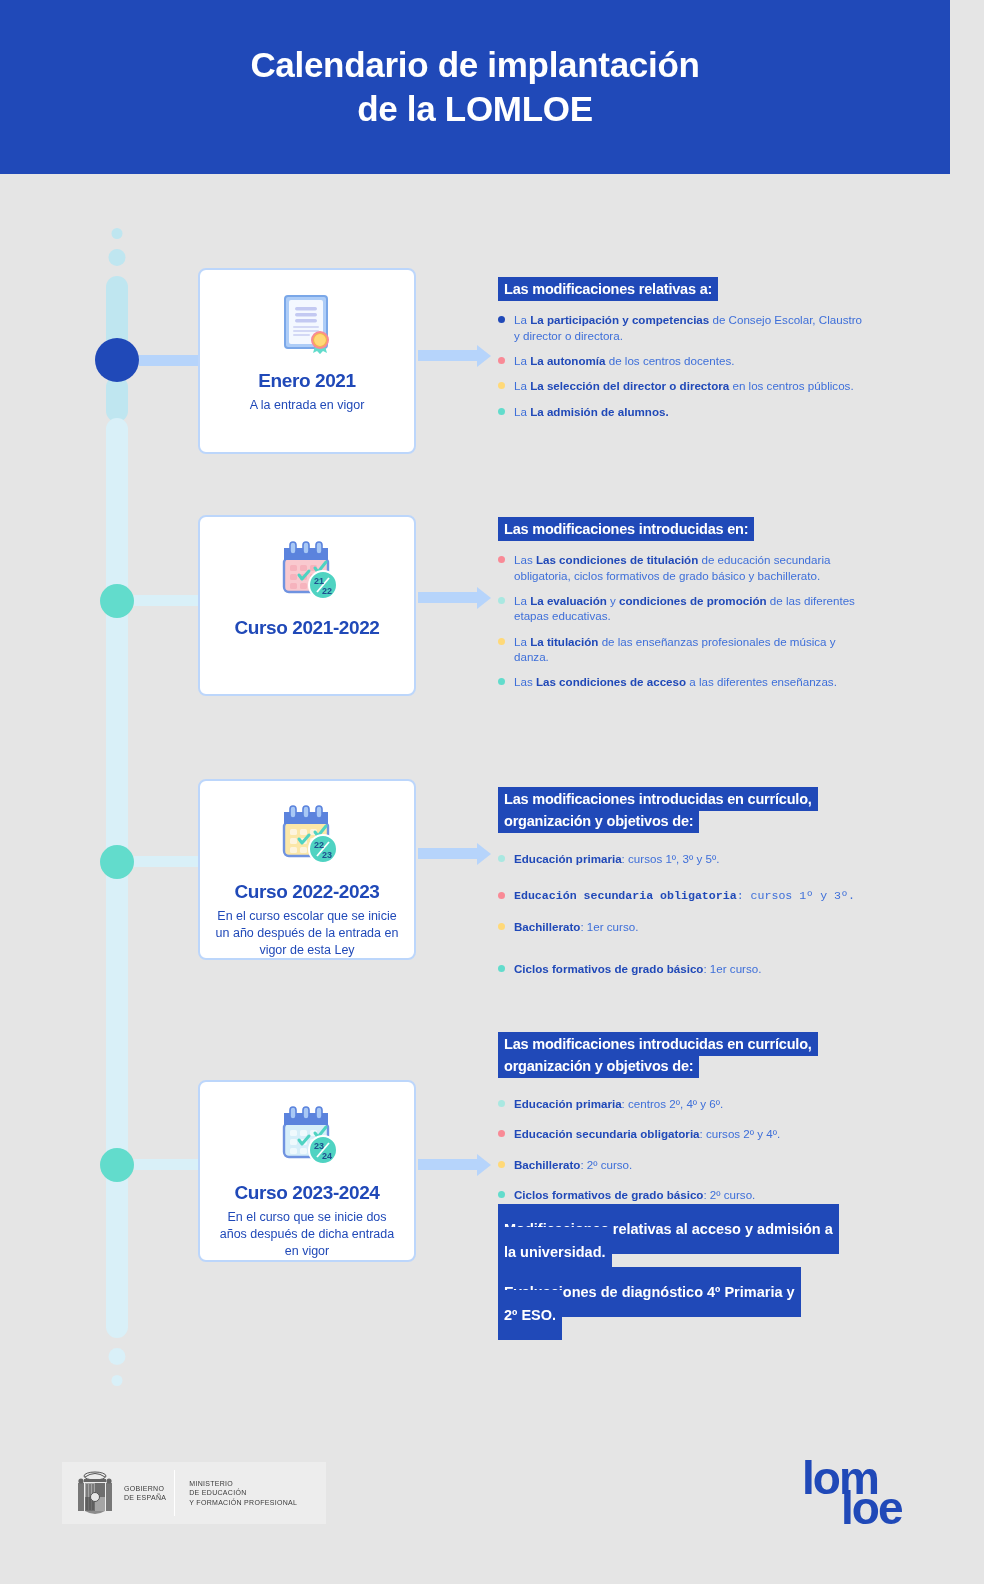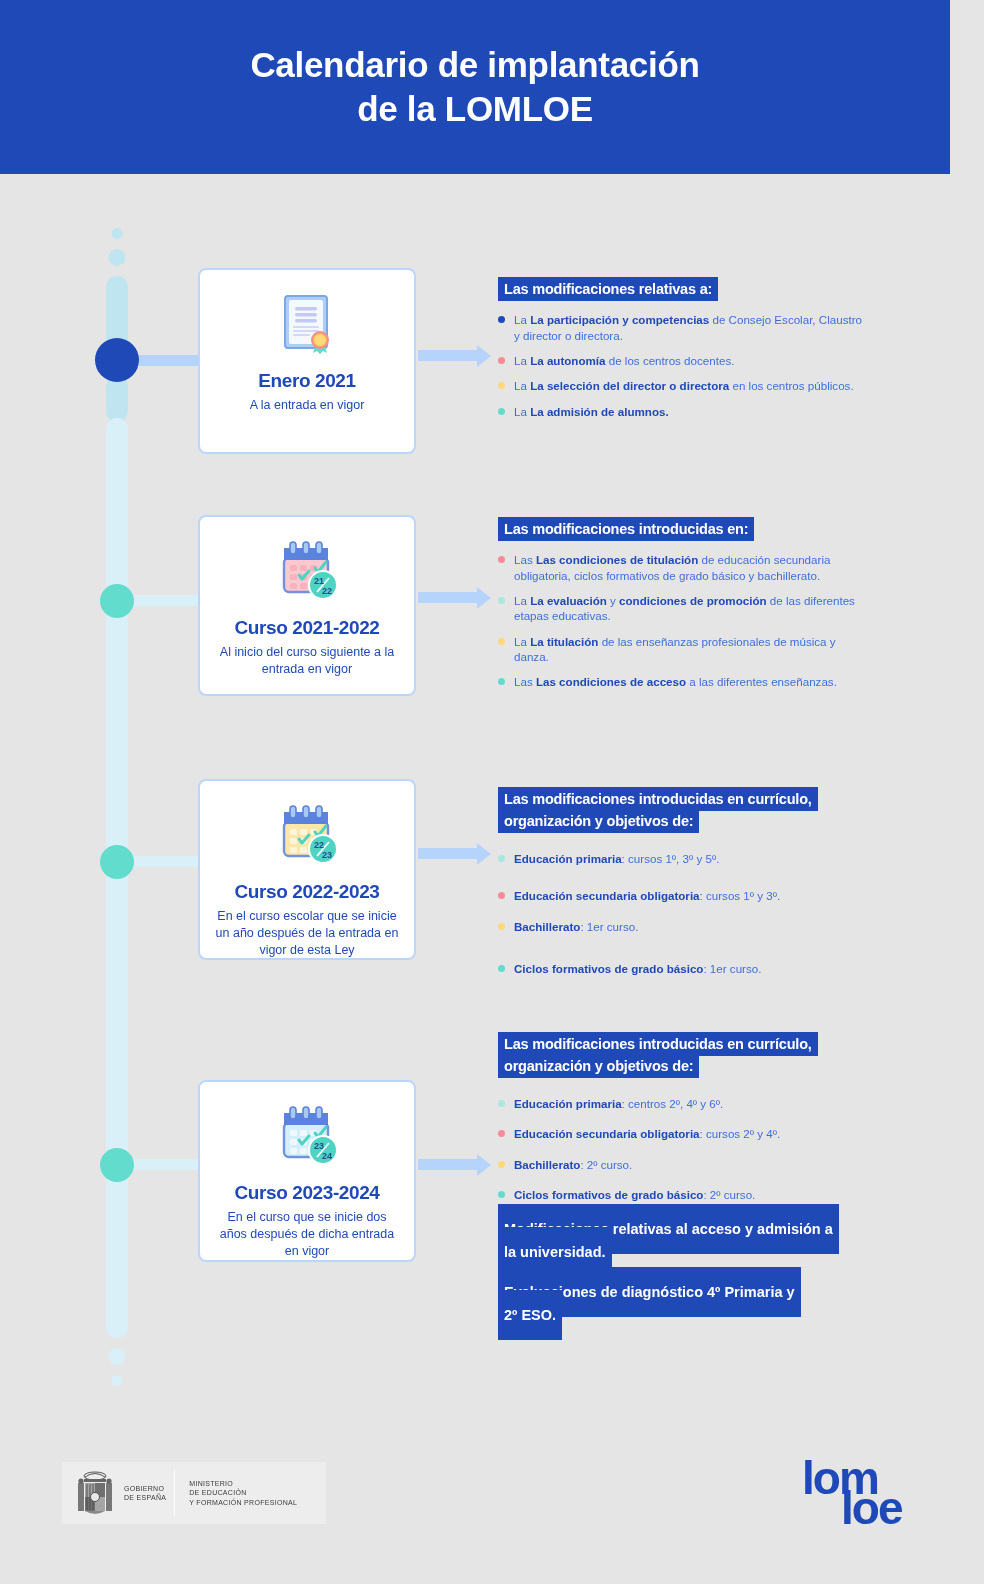--- a/index.html
+++ b/index.html
@@ -282,21 +282,20 @@
         <rect x="27" y="42" width="7" height="6" rx="1.6" fill="#f6b3bd"></rect>
         <path d="M26 34 l3 4 7-8" stroke="#4fd3c2" stroke-width="3" fill="none" stroke-linecap="round" stroke-linejoin="round"></path>
         <path d="M42 27 l3 4 8-10" stroke="#4fd3c2" stroke-width="3" fill="none" stroke-linecap="round" stroke-linejoin="round"></path>
         <circle cx="50" cy="44" r="14" fill="#4fd3c2" stroke="#ffffff" stroke-width="2"></circle>
         <line x1="44" y1="51" x2="56" y2="37" stroke="#ffffff" stroke-width="1.8"></line>
         <text x="46" y="43" font-family="Liberation Sans, sans-serif" font-size="9" font-weight="bold" fill="#1f4f8f" text-anchor="middle">21</text>
         <text x="54" y="53" font-family="Liberation Sans, sans-serif" font-size="9" font-weight="bold" fill="#1f4f8f" text-anchor="middle">22</text>
       </svg>
     </div>
     <div class="card-title">Curso 2021-2022</div>
-    <div class="card-sub">Al inicio del curso siguiente a la entrada en vigor</div>
   </div>
 
   <div class="arrow" style="left:418px; top:592px; width:60px;"></div>
 
   <div class="block" style="left:498px; top:518px;">
     <div class="block-head-wrap">
       <span class="block-head">Las modificaciones introducidas en:</span>
     </div>
     <ul class="bullets">
       <li class="bullet" style="--bc:#f98a96; width:372px;">
@@ -349,21 +348,21 @@
   <div class="arrow" style="left:418px; top:848px; width:60px;"></div>
 
   <div class="block" style="left:498px; top:788px;">
     <div class="block-head-wrap" style="width:348px;">
       <span class="block-head">Las modificaciones introducidas en currículo, organización y objetivos de:</span>
     </div>
     <ul class="bullets" style="margin-top:18px;">
       <li class="bullet" style="--bc:#a9e8e1; margin-bottom:22px;">
         <span class="lead">Educación primaria</span><span>: cursos 1º, 3º y 5º.</span>
       </li>
-      <li class="bullet" style="--bc:#f98a96; margin-bottom:15px;">
+      <li class="bullet" style="--bc:#f98a96; margin-bottom:15px;font-family:Liberation Mono, monospace;">
         <span class="lead">Educación secundaria obligatoria</span><span>: cursos 1º y 3º.</span>
       </li>
       <li class="bullet" style="--bc:#ffd978; margin-bottom:27px;">
         <span class="lead">Bachillerato</span><span>: 1er curso.</span>
       </li>
       <li class="bullet" style="--bc:#62dccc;">
         <span class="lead">Ciclos formativos de grado básico</span><span>: 1er curso.</span>
       </li>
     </ul>
   </div>

